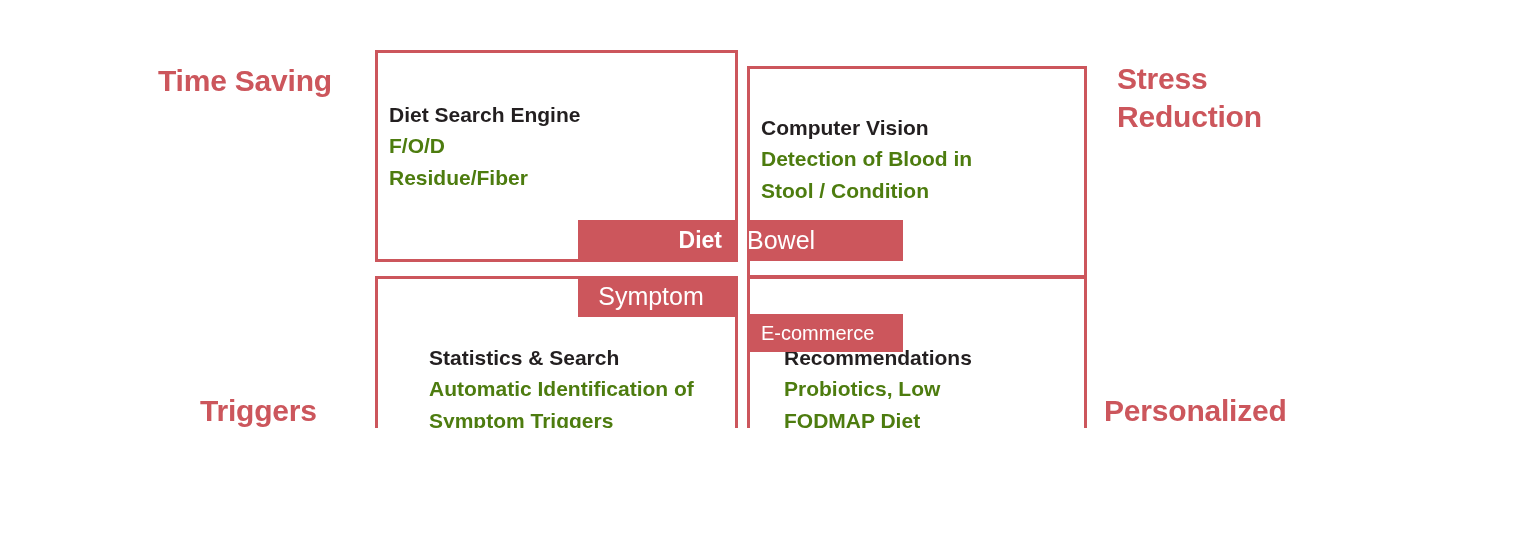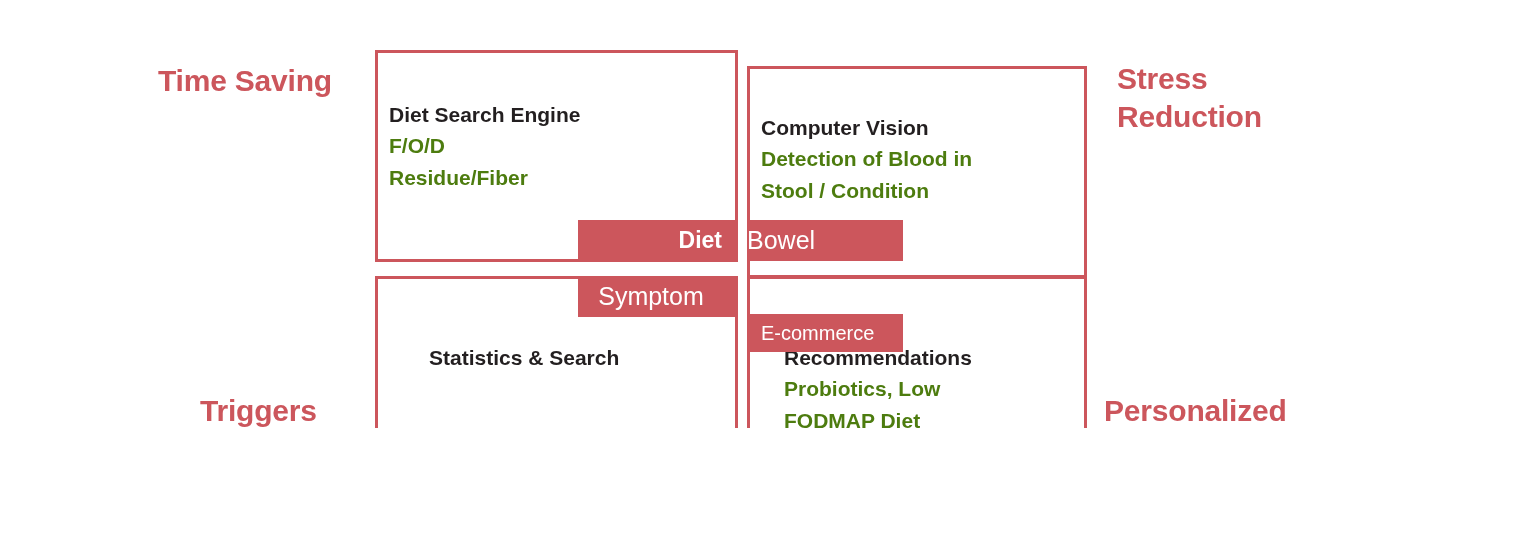--- a/index.html
+++ b/index.html
@@ -142,20 +142,22 @@
     <div class="quad-body">
       <div class="quad-title">Computer Vision</div>
       <div class="quad-desc">Detection of Blood in
 Stool / Condition</div>
     </div>
   </div>
 
   <div class="quad quad-bl">
     <div class="quad-body">
       <div class="quad-title">Statistics &amp; Search</div>
+      <div class="quad-desc">Automatic Identification of
+Symptom Triggers</div>
     </div>
   </div>
 
   <div class="quad quad-br">
     <div class="quad-body">
       <div class="quad-title">Recommendations</div>
       <div class="quad-desc">Probiotics, Low
 FODMAP Diet</div>
     </div>
   </div>

